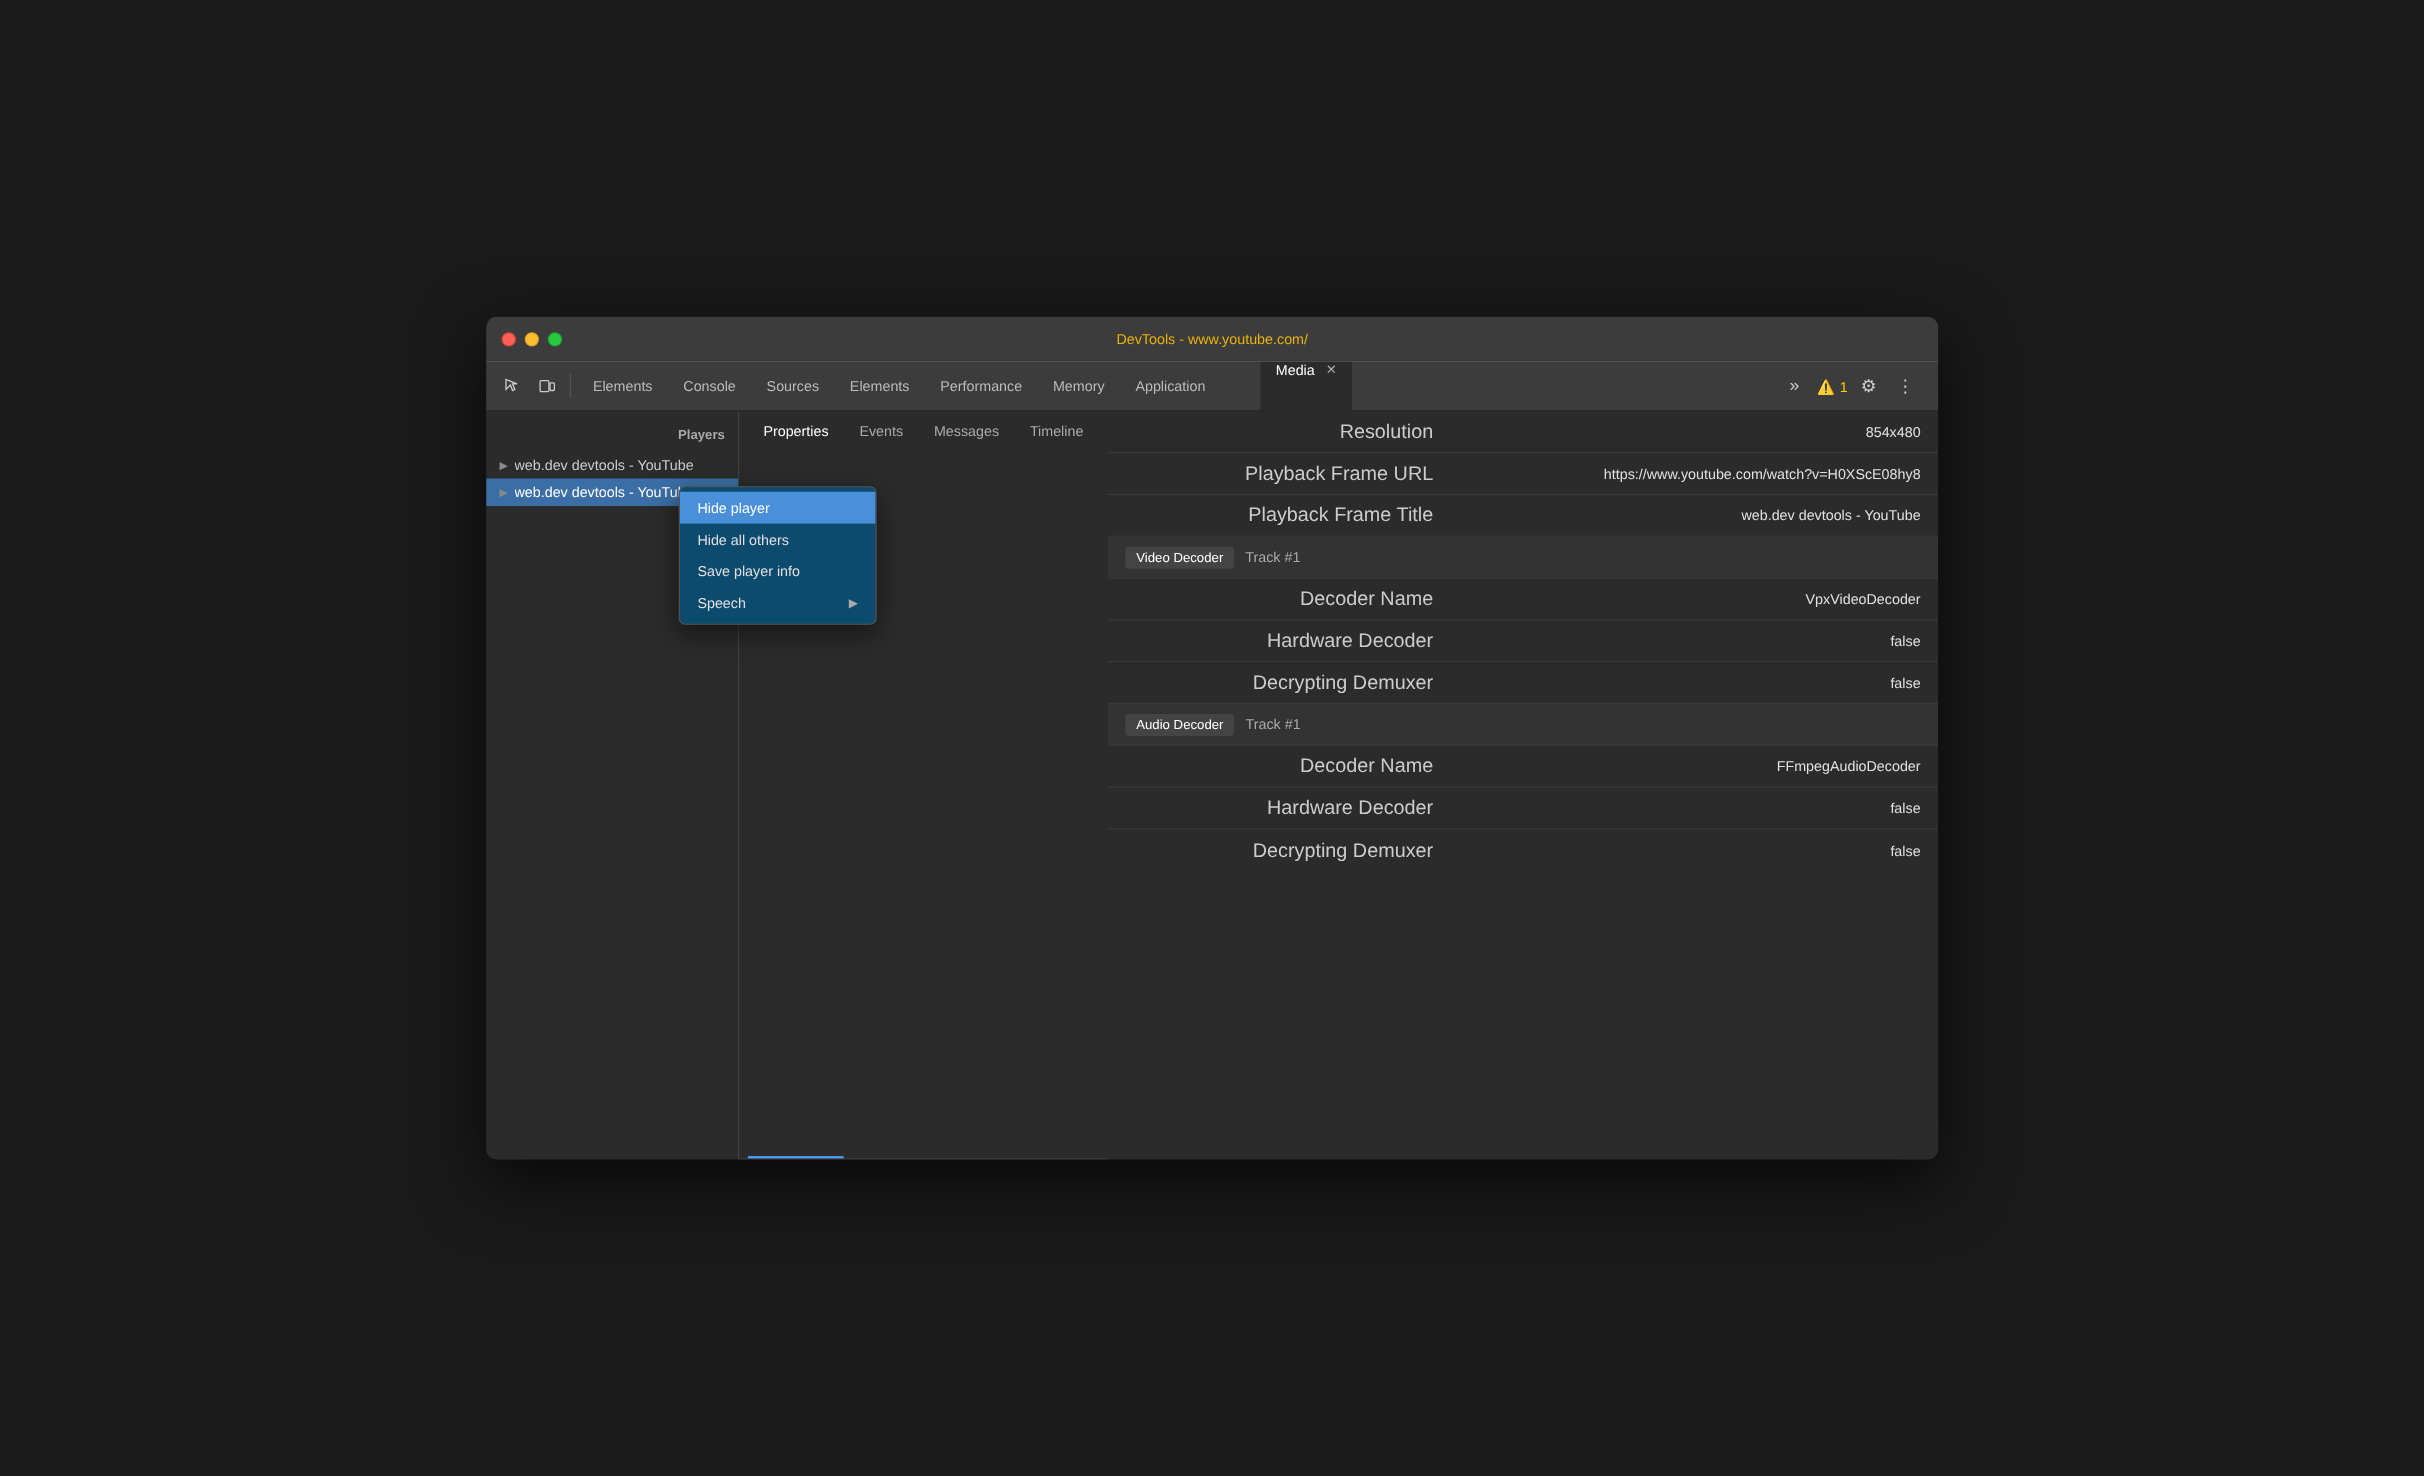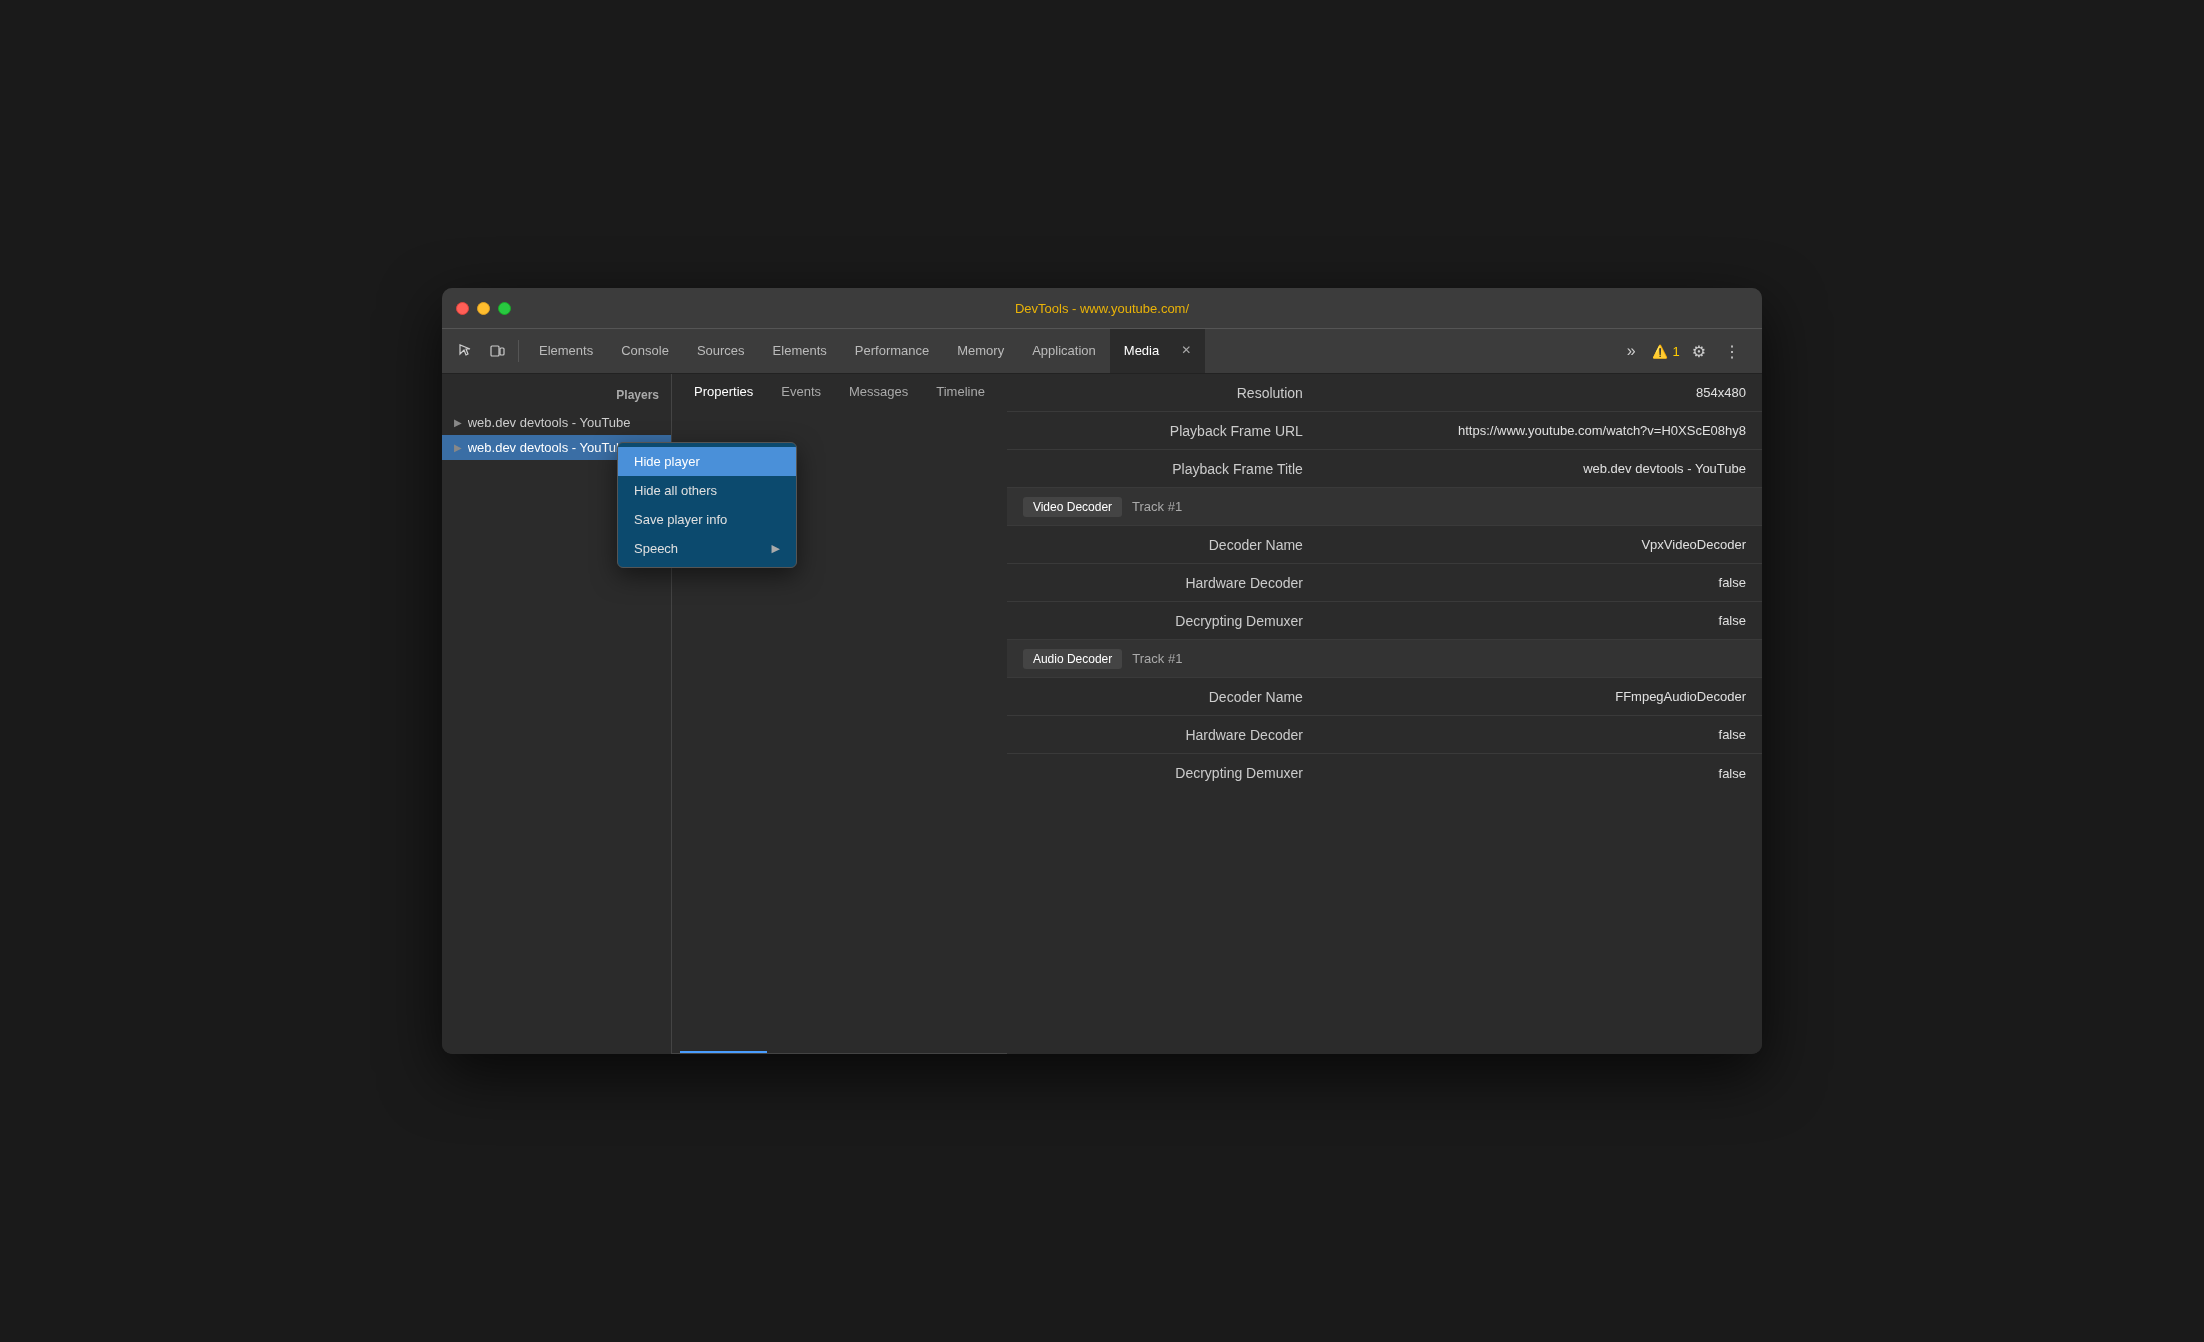--- a/index.html
+++ b/index.html
@@ -95,22 +95,23 @@
     }
     .tab.active {
       color: #fff;
       background: #2b2b2b;
       border-bottom: 2px solid #2b2b2b;
     }
     .tab.media-tab {
       background: #2b2b2b;
       color: #fff;
       display: flex;
-      align-items: center;
-      gap: 22px;
+      align-items: flex-start;
+      gap: 10px;
+      margin-left: 36px;
     }
     .tab-close {
       font-size: 12px;
       color: #aaa;
       cursor: pointer;
     }
     .toolbar-right {
       display: flex;
       align-items: center;
       gap: 6px;
@@ -243,21 +244,21 @@
       display: flex;
       align-items: center;
       border-bottom: 1px solid #3a3a3a;
       padding: 0 16px;
       min-height: 38px;
     }
     .prop-row:last-child { border-bottom: none; }
     .prop-key {
       width: 280px;
       color: #ccc;
-      font-size: 14px;
+      font-size: 18px;
       flex-shrink: 0;
     }
     .prop-val {
       color: #e0e0e0;
       font-size: 13px;
       flex: 1;
     }
     .section-header {
       display: flex;
       align-items: center;

